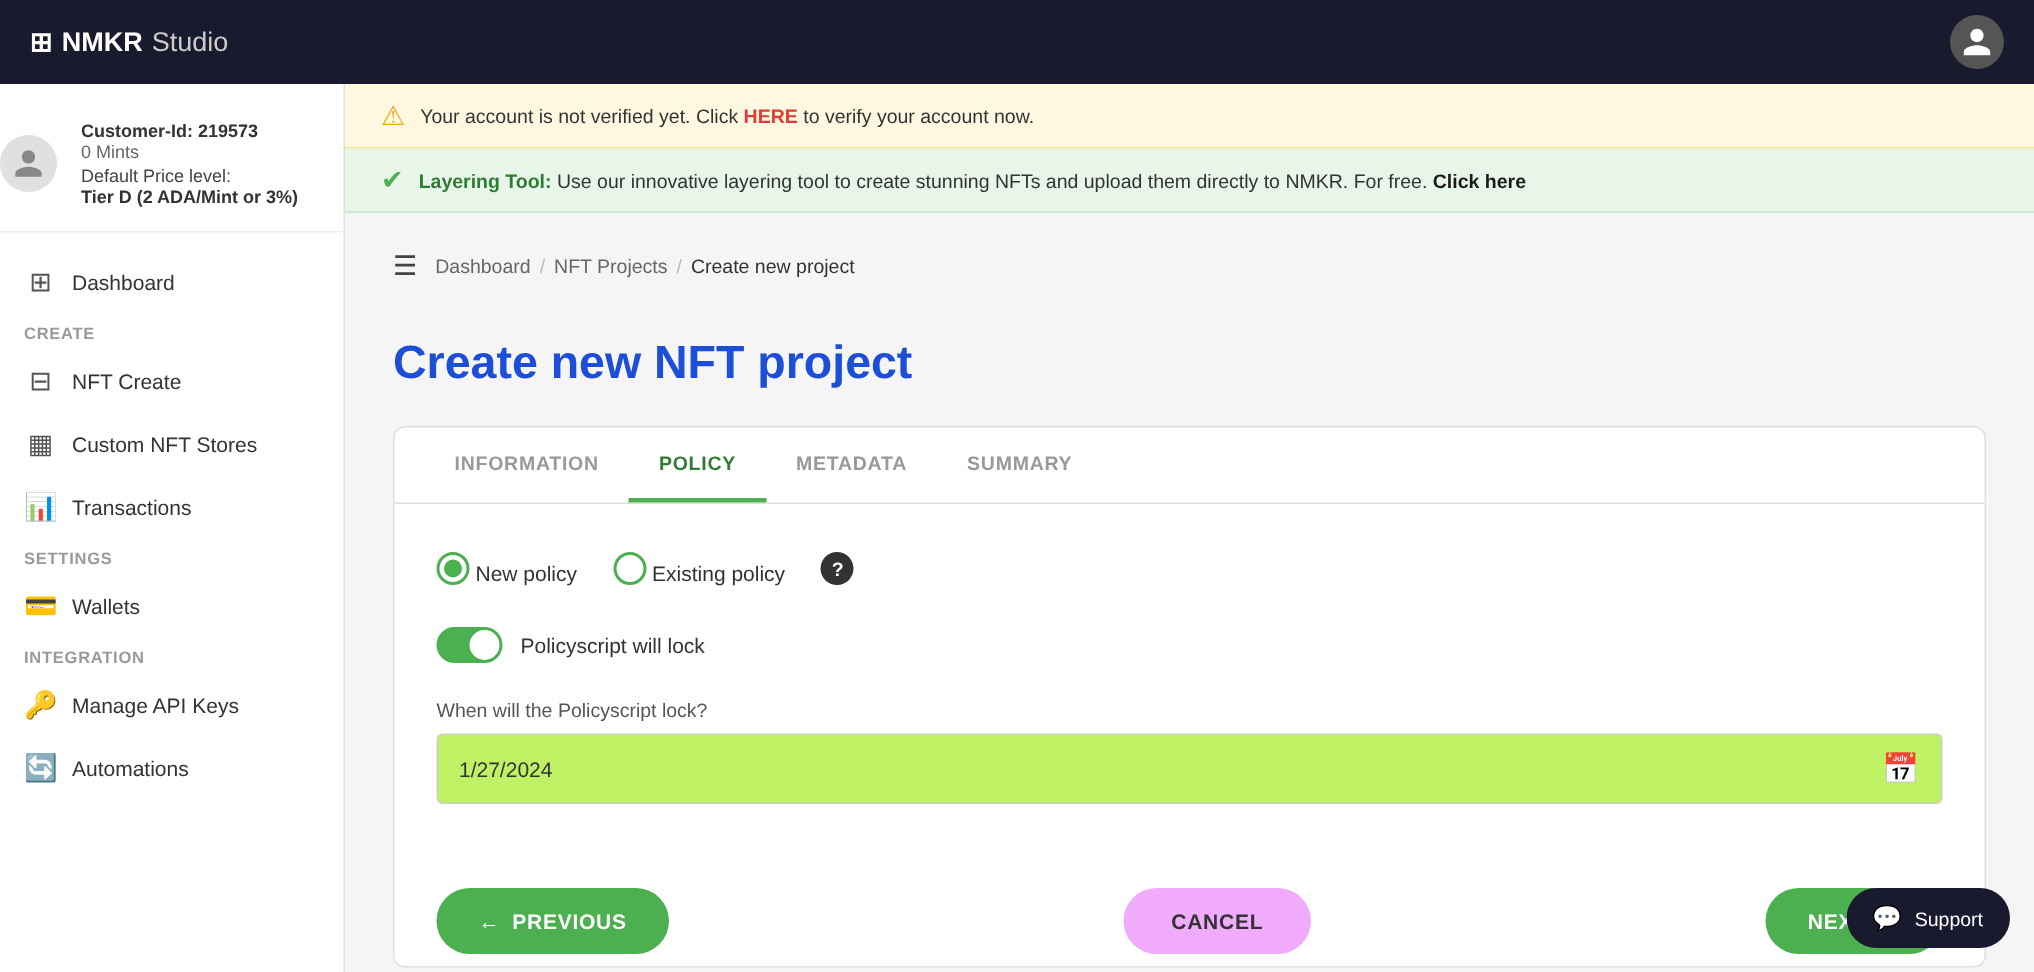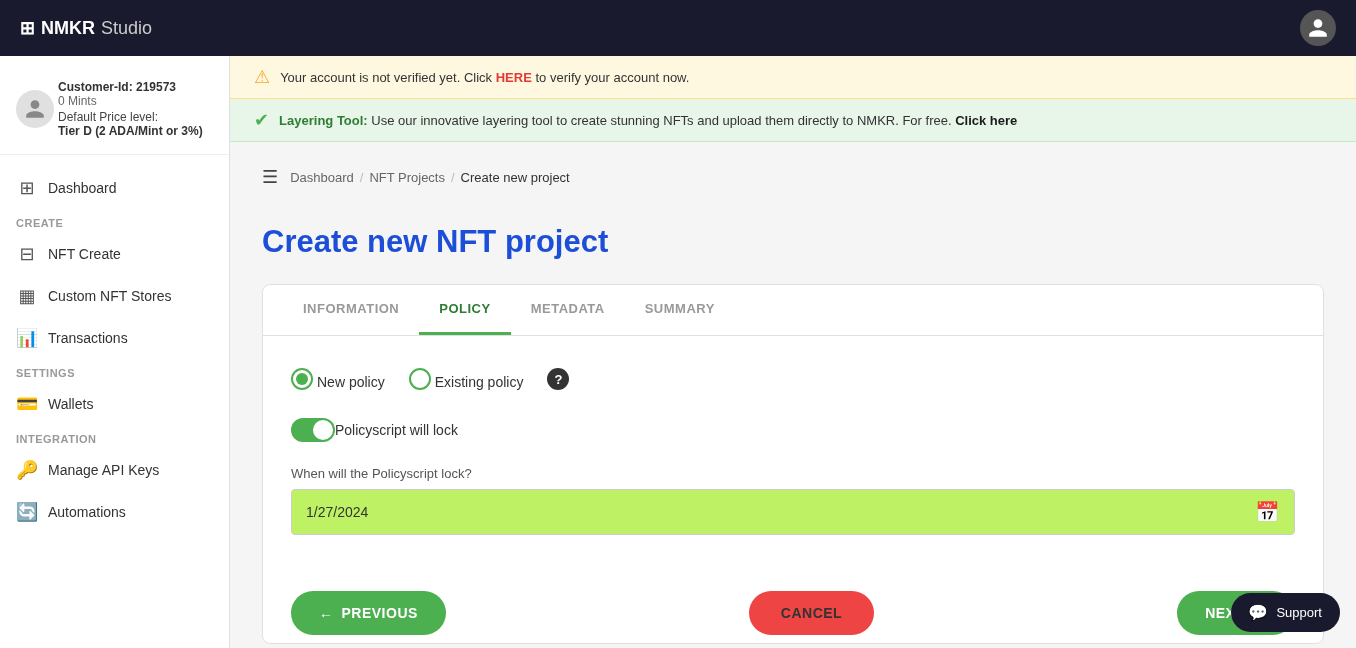--- a/index.html
+++ b/index.html
@@ -55,22 +55,22 @@
       border-right: 1px solid #e0e0e0;
       display: flex;
       flex-direction: column;
       flex-shrink: 0;
       overflow-y: auto;
       padding: 16px 0;
     }
     .user-section {
       display: flex;
       align-items: center;
-      gap: 4px;
-      padding: 8px 16px 16px;
+      gap: 16px;
+      padding: 8px 0 16px;
       border-bottom: 1px solid #eee;
       margin-bottom: 12px;
     }
     .user-avatar {
       width: 38px;
       height: 38px;
       border-radius: 50%;
       background: #e0e0e0;
       display: flex;
       align-items: center;
@@ -251,20 +251,21 @@
       justify-content: center;
       font-size: 13px;
       font-weight: 700;
       cursor: pointer;
     }
 
     
     .toggle-row {
       display: flex;
       align-items: center;
+      gap: 12px;
       margin-bottom: 24px;
       margin-top: 13px;
     }
     .toggle {
       width: 44px;
       height: 24px;
       background: #4caf50;
       border-radius: 12px;
       position: relative;
       cursor: pointer;
@@ -325,21 +326,21 @@
       font-size: 14px;
       font-weight: 700;
       cursor: pointer;
       display: flex;
       align-items: center;
       gap: 8px;
       text-transform: uppercase;
       letter-spacing: 0.5px;
     }
     .btn-cancel {
-      background: #ef4444;
+      background: #f0abfc;
       color: #333;
       border: none;
       border-radius: 24px;
       padding: 14px 32px;
       font-size: 14px;
       font-weight: 700;
       cursor: pointer;
       text-transform: uppercase;
       letter-spacing: 0.5px;
     }

